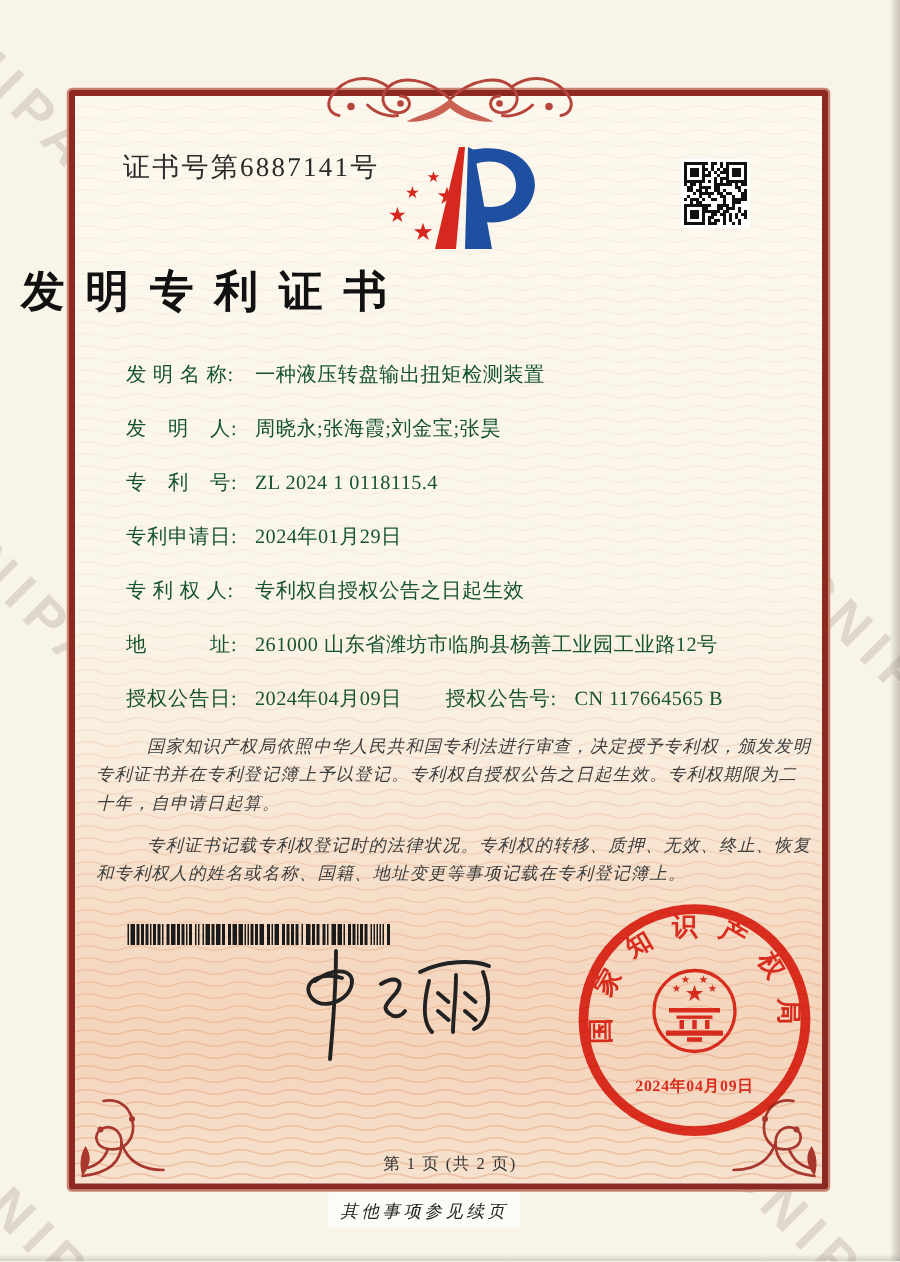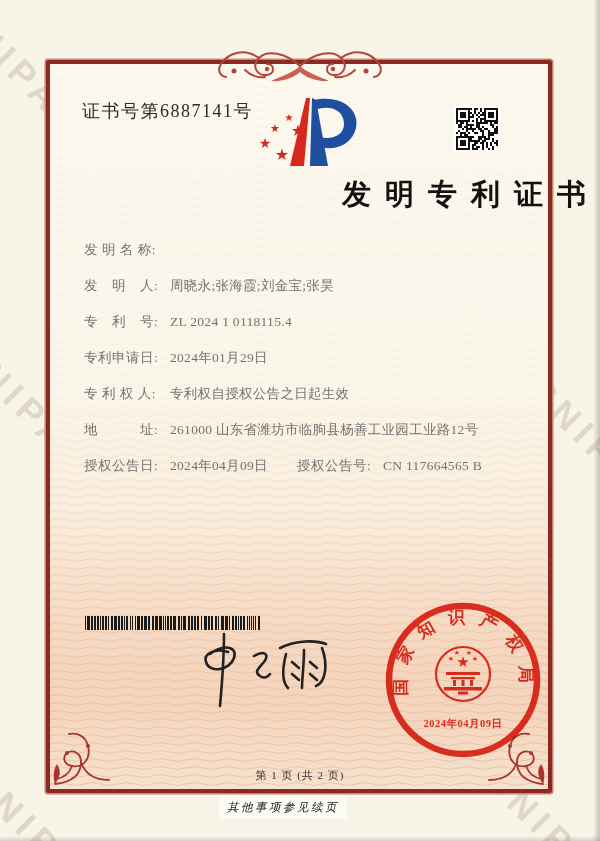--- a/index.html
+++ b/index.html
@@ -17,23 +17,23 @@
       background:linear-gradient(180deg,#fcf8ee 0%,#fbf6ea 45%,#f9ecdc 62%,#f5d9c2 78%,#f4d4bc 88%,#f6e2cf 100%);}
   .waves{position:absolute;left:0;top:0;width:498px;height:725px;}
   .fl{position:absolute;bottom:1px;width:68px;height:68px;}
   .fl-l{left:1px;} .fl-r{right:1px;}
   .ornament-top{position:absolute;left:215px;top:44px;width:170px;height:44px;}
   .cert-no{position:absolute;left:82px;top:99px;font-size:18px;letter-spacing:1.5px;color:#2b2b2b;}
   .logo{position:absolute;left:252px;top:94px;width:114px;height:78px;}
   .qr{position:absolute;left:454px;top:106px;background:#ffffff;padding:2px;
       display:grid;grid-template-columns:repeat(21,2px);grid-auto-rows:2px;}
   .qr div{width:2px;height:2px;} .qr .on{background:#111;}
-  .title{position:absolute;left:0;right:0;top:175px;margin:0;text-align:right;
+  .title{position:absolute;left:0;right:0;top:175px;margin:0;text-align:left;
       font-size:29px;font-weight:700;letter-spacing:14px;text-indent:14px;color:#111;}
-  .fields{position:absolute;left:84px;top:242px;width:450px;font-size:13.5px;color:#737373;}
+  .fields{position:absolute;left:84px;top:242px;width:450px;font-size:13.5px;color:#14532d;}
   .frow{display:flex;line-height:15px;margin-bottom:21px;white-space:nowrap;}
   .lbl{width:86px;flex:none;letter-spacing:0.5px;}
   .val{letter-spacing:0.3px;}
   .val-date{width:110px;flex:none;}
   .lbl2{width:86px;flex:none;margin-left:17px;letter-spacing:0.5px;}
   .body-text{position:absolute;left:64px;top:489px;width:478px;font-size:11.5px;line-height:19px;
       font-style:italic;letter-spacing:0.8px;color:#3d3d3d;}
   .body-text p{margin:0 0 9px 0;text-indent:34px;}
   .barcode{position:absolute;left:85px;top:616px;height:14px;display:flex;}
   .barcode div{height:14px;background:#1a1a1a;flex:none;}
@@ -641,20 +641,21 @@
       <div class="on"></div>
       <div></div>
       <div></div>
     </div>
 
   <h1 class="title">发明专利证书</h1>
 
   <div class="fields">
     <div class="frow">
       <span class="lbl">发 明 名 称:</span>
+      <span class="val">一种液压转盘输出扭矩检测装置</span>
     </div>
     <div class="frow">
       <span class="lbl">发　明　人:</span>
       <span class="val">周晓永;张海霞;刘金宝;张昊</span>
     </div>
     <div class="frow">
       <span class="lbl">专　利　号:</span>
       <span class="val">ZL 2024 1 0118115.4</span>
     </div>
     <div class="frow">
@@ -671,20 +672,22 @@
     </div>
     <div class="frow">
       <span class="lbl">授权公告日:</span>
       <span class="val val-date">2024年04月09日</span>
       <span class="lbl2">授权公告号:</span>
       <span class="val">CN 117664565 B</span>
     </div>
   </div>
 
   <div class="body-text">
+    <p>国家知识产权局依照中华人民共和国专利法进行审查，决定授予专利权，颁发发明专利证书并在专利登记簿上予以登记。专利权自授权公告之日起生效。专利权期限为二十年，自申请日起算。</p>
+    <p>专利证书记载专利权登记时的法律状况。专利权的转移、质押、无效、终止、恢复和专利权人的姓名或名称、国籍、地址变更等事项记载在专利登记簿上。</p>
   </div>
 
   <div class="barcode" id="barcode">
       <div style="width: 1px; margin-right: 1px;"></div>
       <div style="width: 3px; margin-right: 1px;"></div>
       <div style="width: 2px; margin-right: 1px;"></div>
       <div style="width: 2px; margin-right: 1px;"></div>
       <div style="width: 2px; margin-right: 1px;"></div>
       <div style="width: 1px; margin-right: 1px;"></div>
       <div style="width: 2px; margin-right: 1px;"></div>

